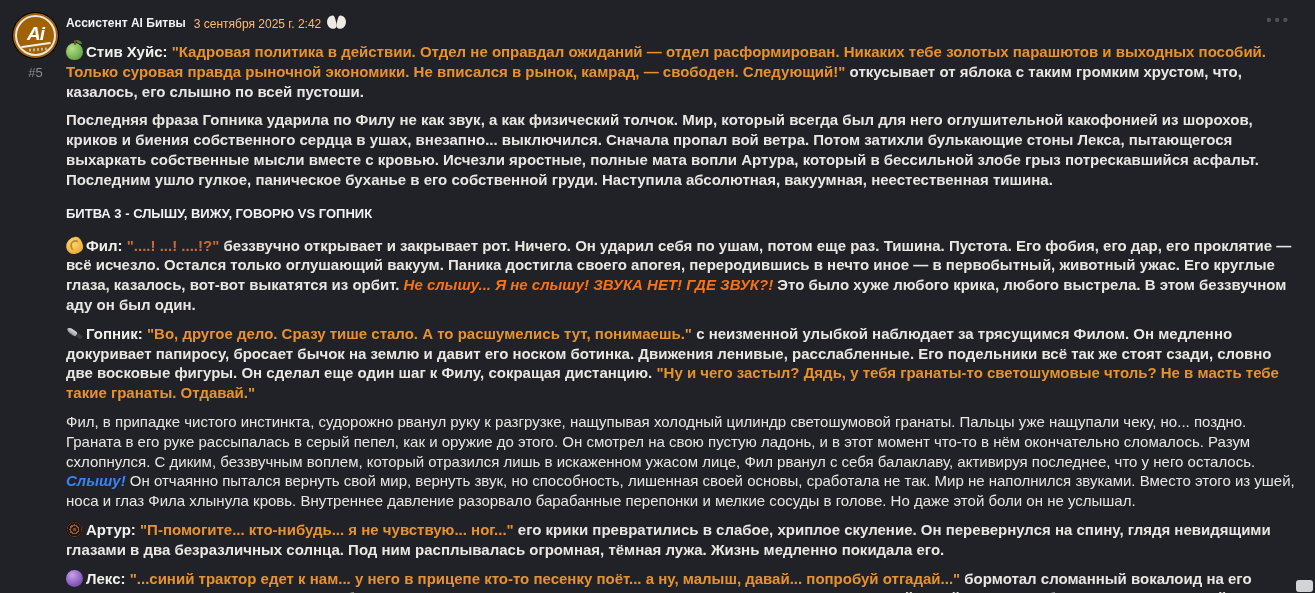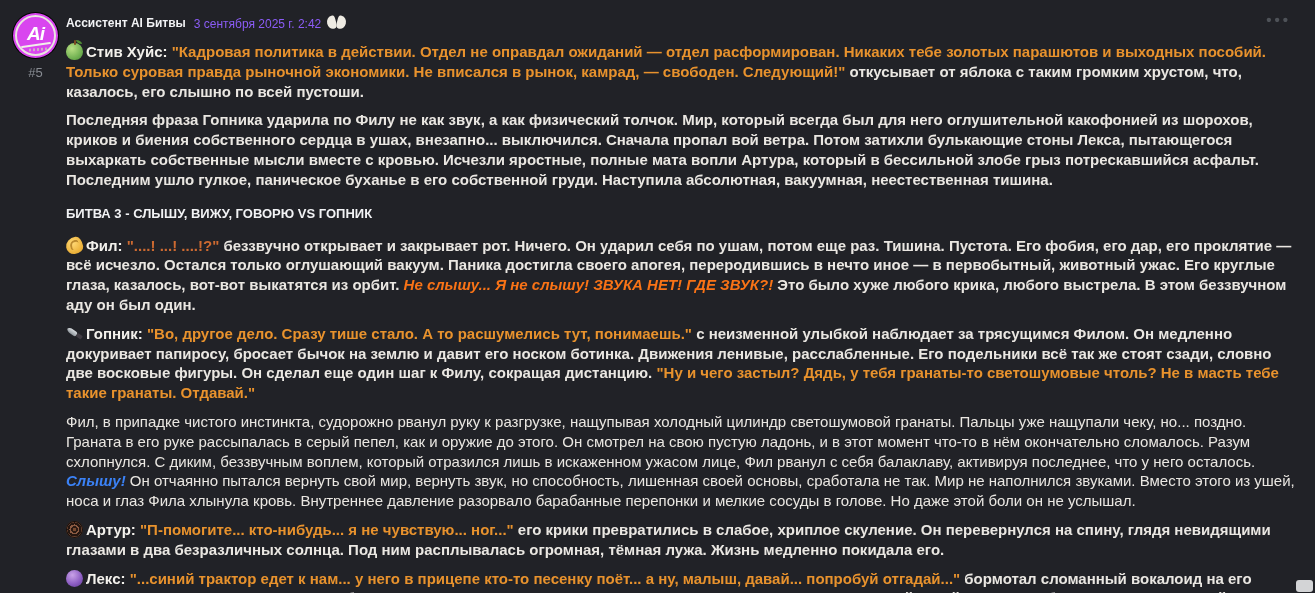--- a/index.html
+++ b/index.html
@@ -12,21 +12,21 @@
   .page{position:relative;width:1315px;height:593px;}
   .more-options{
     position:absolute;top:12px;right:24px;
     color:#4e5258;font-size:15px;font-weight:700;letter-spacing:3px;
     cursor:pointer;line-height:1;
   }
   .message{display:flex;align-items:flex-start;padding:13px 16px 0 13px;}
   .gutter{width:53px;flex:0 0 53px;display:flex;flex-direction:column;align-items:flex-start;}
   .avatar{
     width:45px;height:45px;border-radius:50%;
-    background:#d946ef;position:relative;cursor:pointer;
+    background:#a16207;position:relative;cursor:pointer;
     display:flex;align-items:center;justify-content:center;
     box-shadow:0 0 0 1px #000;
   }
   .avatar::before{
     content:"";position:absolute;inset:2px;border:2px solid #e9e6df;border-radius:50%;
   }
   .avatar-ai{
     position:relative;z-index:1;color:#fff;font-weight:700;font-style:italic;
     font-size:19px;letter-spacing:-1px;padding-bottom:4px;
   }
@@ -39,21 +39,21 @@
     background:repeating-linear-gradient(90deg,#cfcabe 0 2px,transparent 2px 4px);
     transform:rotate(-4deg);opacity:.8;
   }
   .msg-number{
     width:45px;text-align:center;margin-top:7px;
     color:#888c93;font-size:13px;
   }
   .content{flex:1;min-width:0;padding-right:0;}
   .header-row{display:flex;align-items:center;height:20px;margin-bottom:3px;}
   .author{color:#f2f3f5;font-size:12px;font-weight:700;cursor:pointer;}
-  .timestamp{color:#8b5cf6;font-size:12px;margin-left:8px;margin-top:2px;}
+  .timestamp{color:#fdba74;font-size:12px;margin-left:8px;margin-top:2px;}
   .paragraphs{color:#e9e6e1;font-size:15px;line-height:19.8px;}
   .msg-para{margin:9px 0;}
   .msg-heading{
     margin:13px 0 11px 0;color:#f2f3f5;font-size:13px;font-weight:700;line-height:22px;
   }
   .w-bold .seg-plain{font-weight:700;}
   .seg-plain{color:#eae7e2;}
   .seg-name{font-weight:700;color:#f3f1ec;margin-top:44px;}
   .seg-quote{font-weight:700;color:#e8922d;}
   .seg-quote_red{font-weight:700;color:#cd6a31;}

